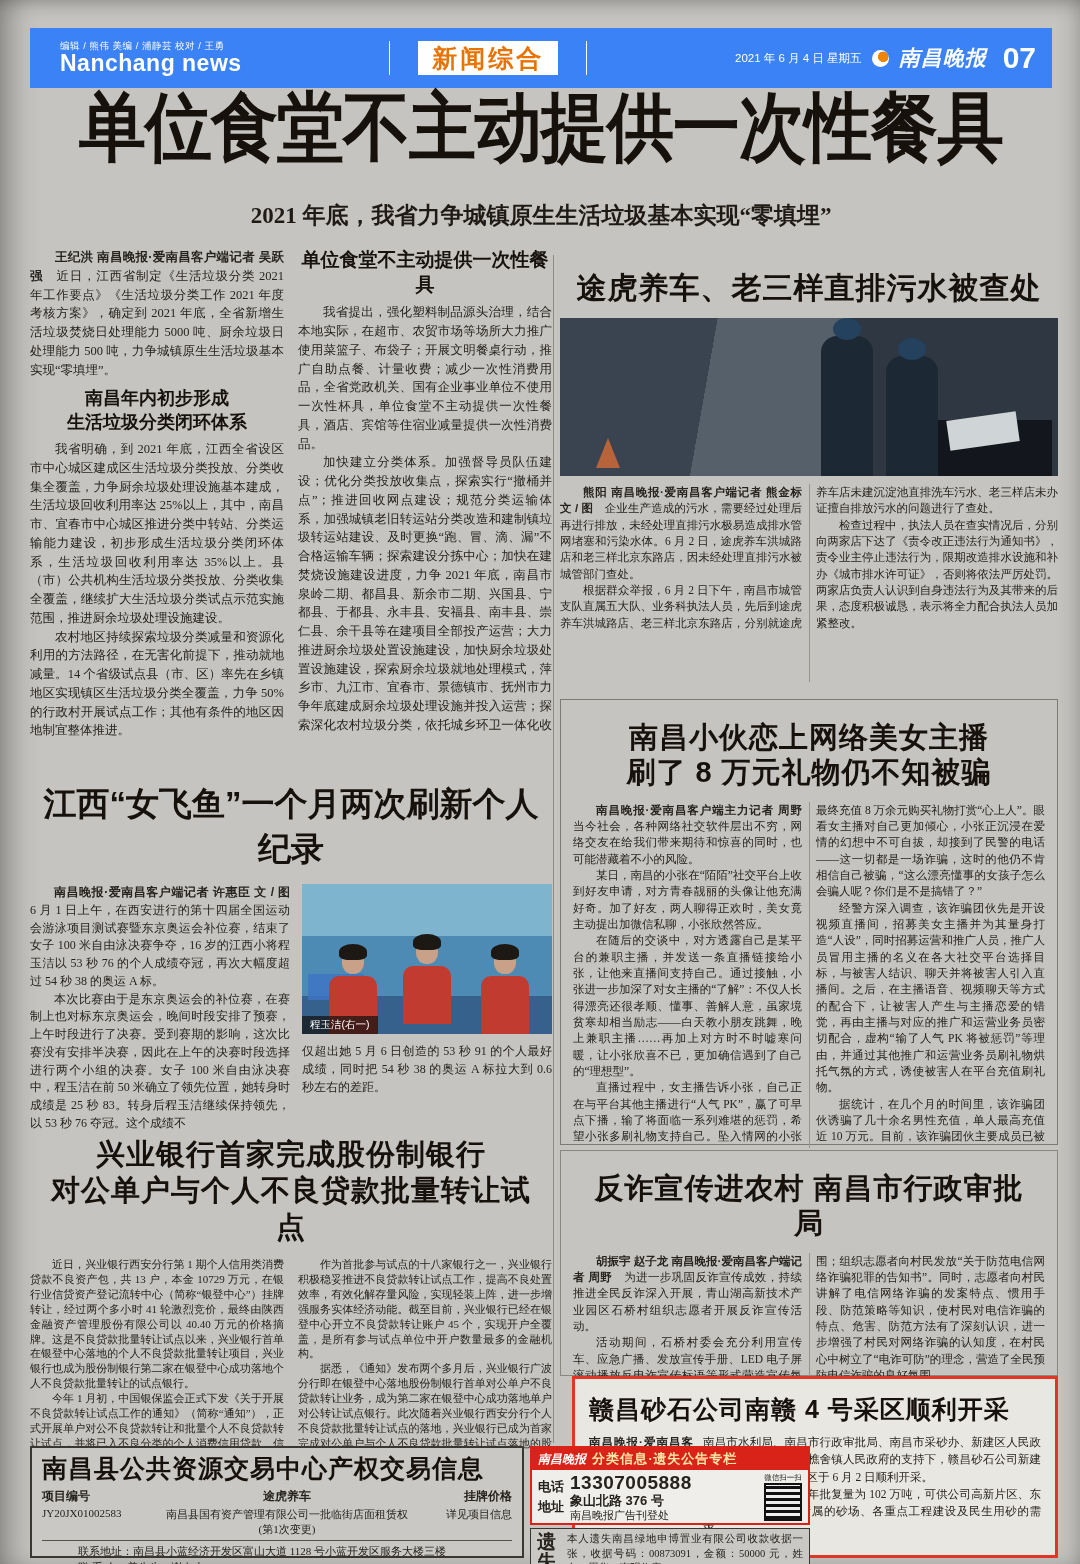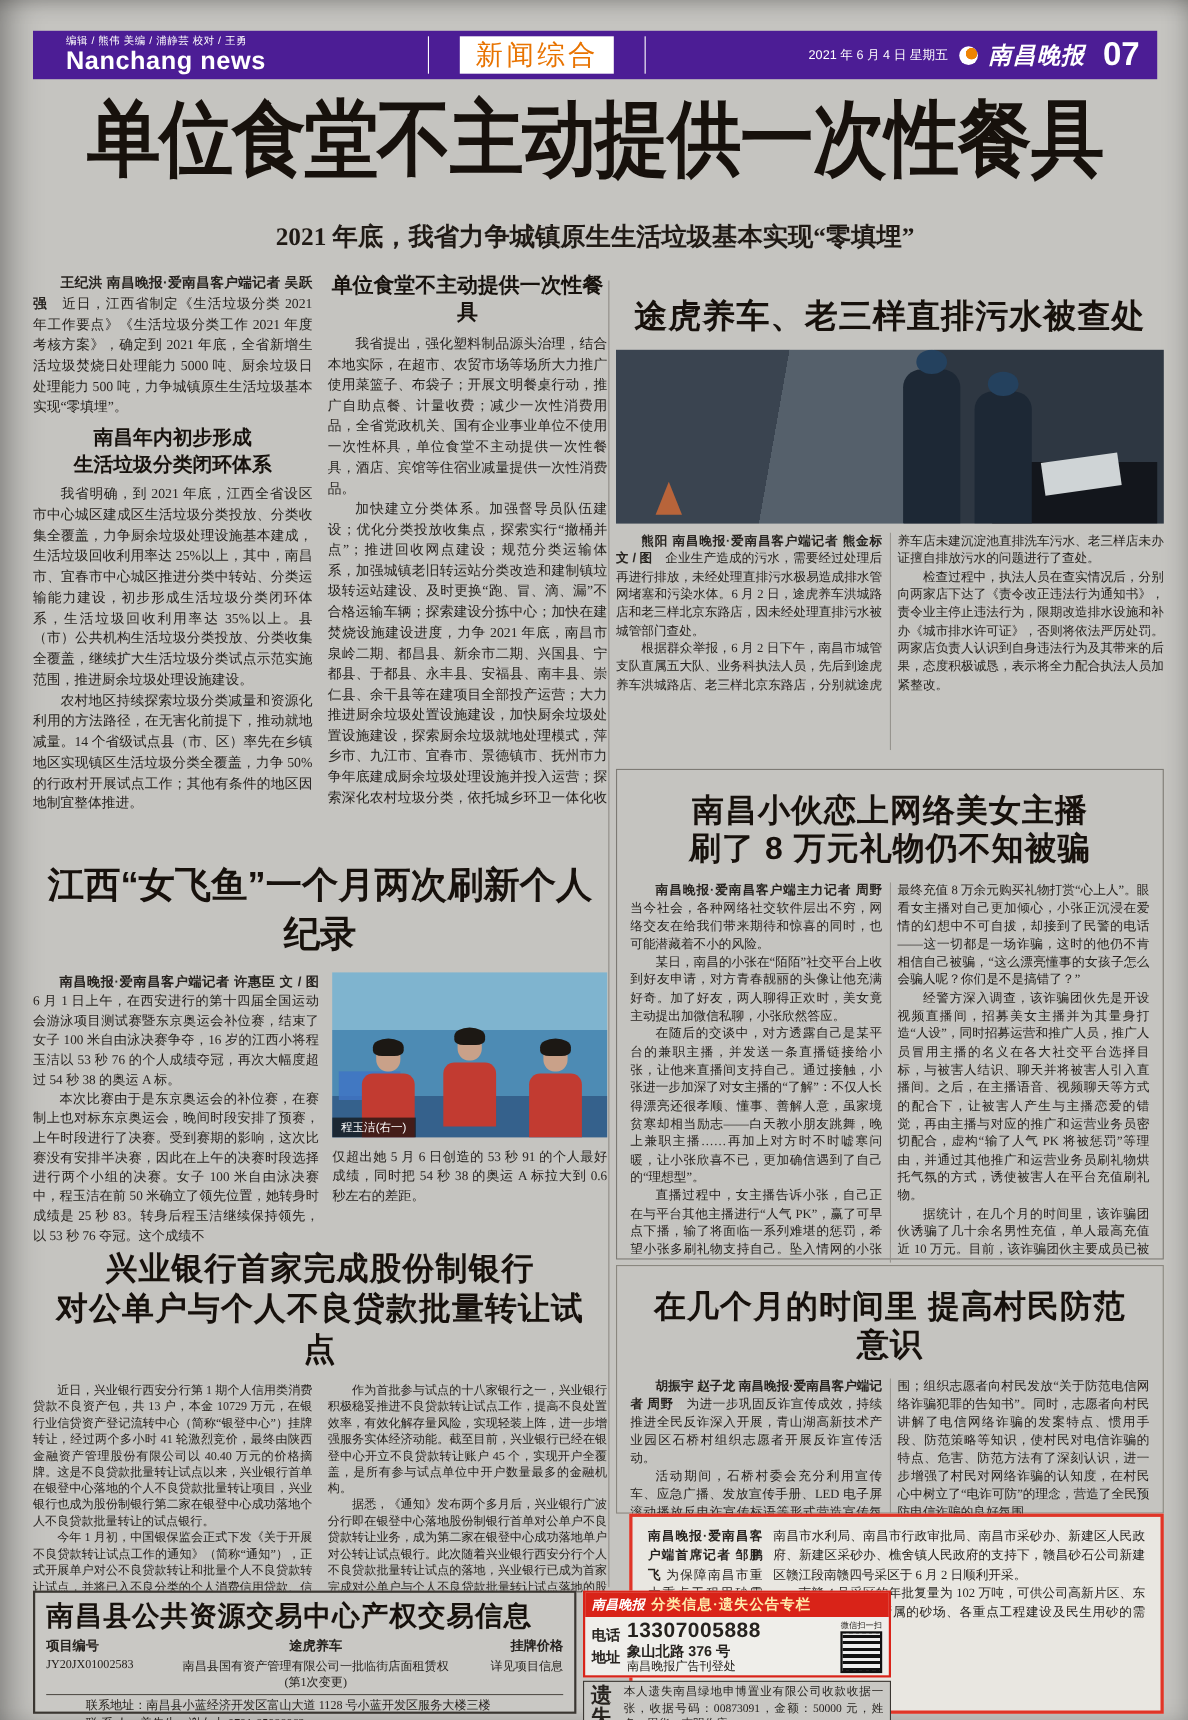--- a/index.html
+++ b/index.html
@@ -2,27 +2,27 @@
 <html><head>
 <meta charset="utf-8">
 <style>
   html,body{margin:0;padding:0;background:#97958f;}
   .page{position:relative;width:1080px;height:1564px;background:#c5c4c0;overflow:hidden;
         font-family:"Liberation Serif","DejaVu Serif",serif;color:#26221e;
         box-shadow:inset 22px 0 30px -14px rgba(0,0,0,.35), inset -14px 0 22px -12px rgba(0,0,0,.22), inset 0 14px 20px -12px rgba(0,0,0,.2);}
   .abs{position:absolute;}
   .sans{font-family:"Liberation Sans","DejaVu Sans",sans-serif;}
   
-  .masthead{left:30px;top:28px;width:1022px;height:44px;background:#4c1d95;display:flex;align-items:center;color:#fff;}
+  .masthead{left:30px;top:28px;width:1022px;height:60px;background:#3b82f6;display:flex;align-items:center;color:#fff;}
   .mh-left{padding-left:30px;line-height:1.05;}
   .mh-credits{font-size:9.5px;letter-spacing:.5px;}
   .mh-name{font-size:23px;font-weight:900;letter-spacing:.5px;}
   .mh-center{margin-left:auto;margin-right:auto;display:flex;align-items:center;height:100%;}
   .mh-rule{width:1px;height:34px;background:#fff;}
-  .section-box{background:#fff;color:#e87300;font-weight:400;font-size:25px;letter-spacing:3px;
+  .section-box{background:#fff;color:#e87300;font-weight:700;font-size:25px;letter-spacing:3px;
                padding:2px 14px;margin:0 28px;line-height:1.2;}
   .mh-right{display:flex;align-items:center;gap:10px;padding-right:16px;}
   .mh-date{font-size:11.5px;}
   .logo-c{width:17px;height:17px;border-radius:50%;background:radial-gradient(circle at 66% 40%, #ee8403 0 5px, #fff 5.5px);}
   .paper-logo{font-size:21px;font-weight:900;letter-spacing:1px;font-style:italic;}
   .page-no{font-size:30px;font-weight:900;margin-left:6px;}
   
   .lead-hl{left:30px;top:88px;width:1022px;text-align:center;font-weight:900;font-size:67px;
            letter-spacing:-1px;color:#17110c;line-height:1.05;transform:scaleY(1.12);transform-origin:top;}
   .lead-sub{left:30px;top:200px;width:1022px;text-align:center;font-size:23px;font-weight:700;color:#201a15;}
@@ -225,28 +225,29 @@
     </h2>
     <div class="bank-body bodytxt cols2">
       <p>近日，兴业银行西安分行第 1 期个人信用类消费贷款不良资产包，共 13 户，本金 10729 万元，在银行业信贷资产登记流转中心（简称“银登中心”）挂牌转让，经过两个多小时 41 轮激烈竞价，最终由陕西金融资产管理股份有限公司以 40.40 万元的价格摘牌。这是不良贷款批量转让试点以来，兴业银行首单在银登中心落地的个人不良贷款批量转让项目，兴业银行也成为股份制银行第二家在银登中心成功落地个人不良贷款批量转让的试点银行。</p>
       <p>今年 1 月初，中国银保监会正式下发《关于开展不良贷款转让试点工作的通知》（简称“通知”），正式开展单户对公不良贷款转让和批量个人不良贷款转让试点，并将已入不良分类的个人消费信用贷款、信用卡透支、个人经营类信用贷款纳入转让范围，进一步拓宽不良贷款处置渠道和处置方式。</p>
       <p>作为首批参与试点的十八家银行之一，兴业银行积极稳妥推进不良贷款转让试点工作，提高不良处置效率，有效化解存量风险，实现轻装上阵，进一步增强服务实体经济动能。截至目前，兴业银行已经在银登中心开立不良贷款转让账户 45 个，实现开户全覆盖，是所有参与试点单位中开户数量最多的金融机构。</p>
       <p>据悉，《通知》发布两个多月后，兴业银行广波分行即在银登中心落地股份制银行首单对公单户不良贷款转让业务，成为第二家在银登中心成功落地单户对公转让试点银行。此次随着兴业银行西安分行个人不良贷款批量转让试点的落地，兴业银行已成为首家完成对公单户与个人不良贷款批量转让试点落地的股份制银行。</p>
     </div>
   </div>
 
   <div class="abs fraud">
-    <h2 class="art-hl sans">在几个月的时间里  提高村民防范意识</h2>
+    <h2 class="art-hl sans">反诈宣传进农村  南昌市行政审批局</h2>
     <div class="fraud-body bodytxt cols2 colrule">
       <p><b class="byl">胡振宇 赵子龙 南昌晚报·爱南昌客户端记者 周野</b>　<span>为进一步巩固反诈宣传成效，持续推进全民反诈深入开展，青山湖高新技术产业园区石桥村组织志愿者开展反诈宣传活动。</span></p>
       <p>活动期间，石桥村委会充分利用宣传车、应急广播、发放宣传手册、LED 电子屏滚动播放反电诈宣传标语等形式营造宣传氛围；组织志愿者向村民发放“关于防范电信网络诈骗犯罪的告知书”。同时，志愿者向村民讲解了电信网络诈骗的发案特点、惯用手段、防范策略等知识，使村民对电信诈骗的特点、危害、防范方法有了深刻认识，进一步增强了村民对网络诈骗的认知度，在村民心中树立了“电诈可防”的理念，营造了全民预防电信诈骗的良好氛围。</p>
     </div>
   </div>
 
   <div class="abs sand">
+    <h2 class="sand-hl sans">赣昌砂石公司南赣 4 号采区顺利开采</h2>
     <div class="sand-row">
       <div class="sand-byline">
         <b>南昌晚报·爱南昌客户端首席记者 邹鹏飞</b>
         <span>为保障南昌市重大重点工程用砂需求，在</span>
       </div>
       <div class="sand-text bodytxt">
         <p style="text-indent:0">南昌市水利局、南昌市行政审批局、南昌市采砂办、新建区人民政府、新建区采砂办、樵舍镇人民政府的支持下，赣昌砂石公司新建区赣江段南赣四号采区于 6 月 2 日顺利开采。</p>
         <p>南赣 4 号采区的年批复量为 102 万吨，可供公司高新片区、东新片区、经开片区所属的砂场、各重点工程建设及民生用砂的需求。</p>
       </div>
     </div>

